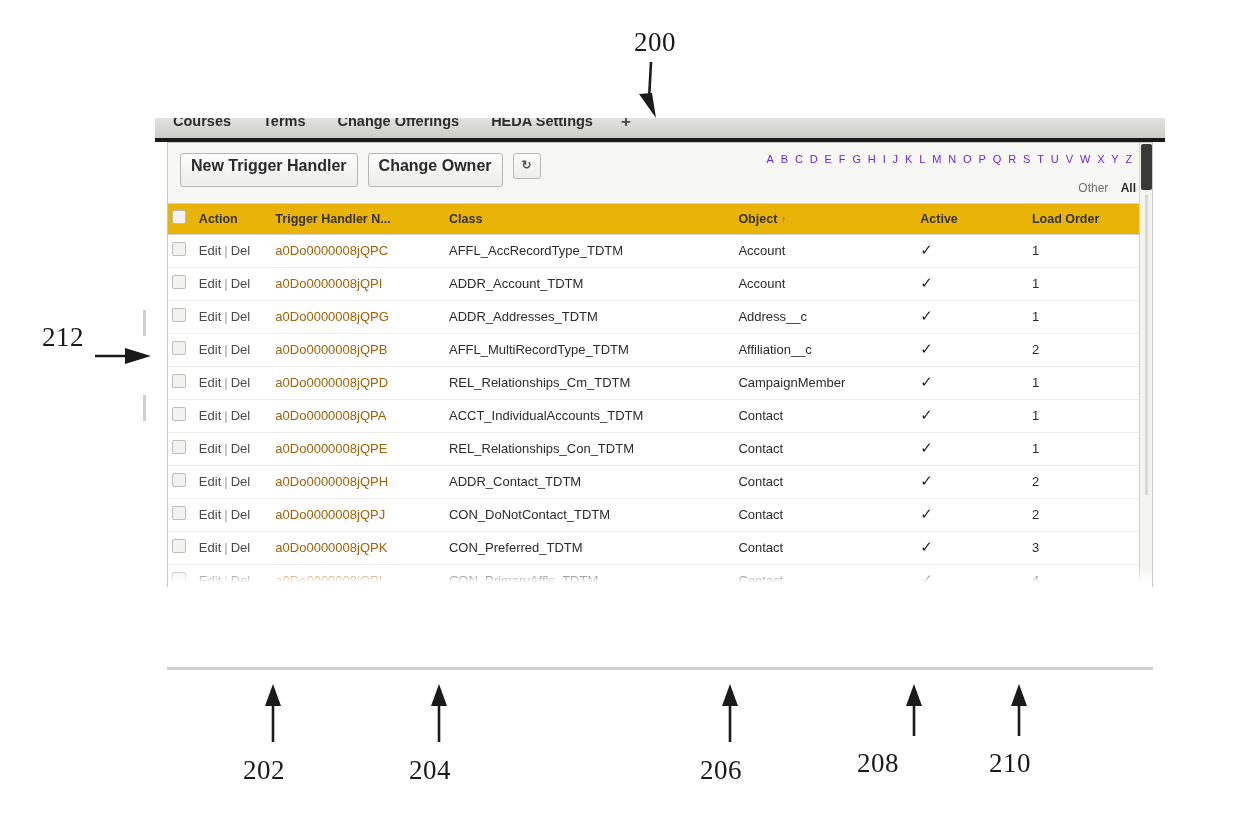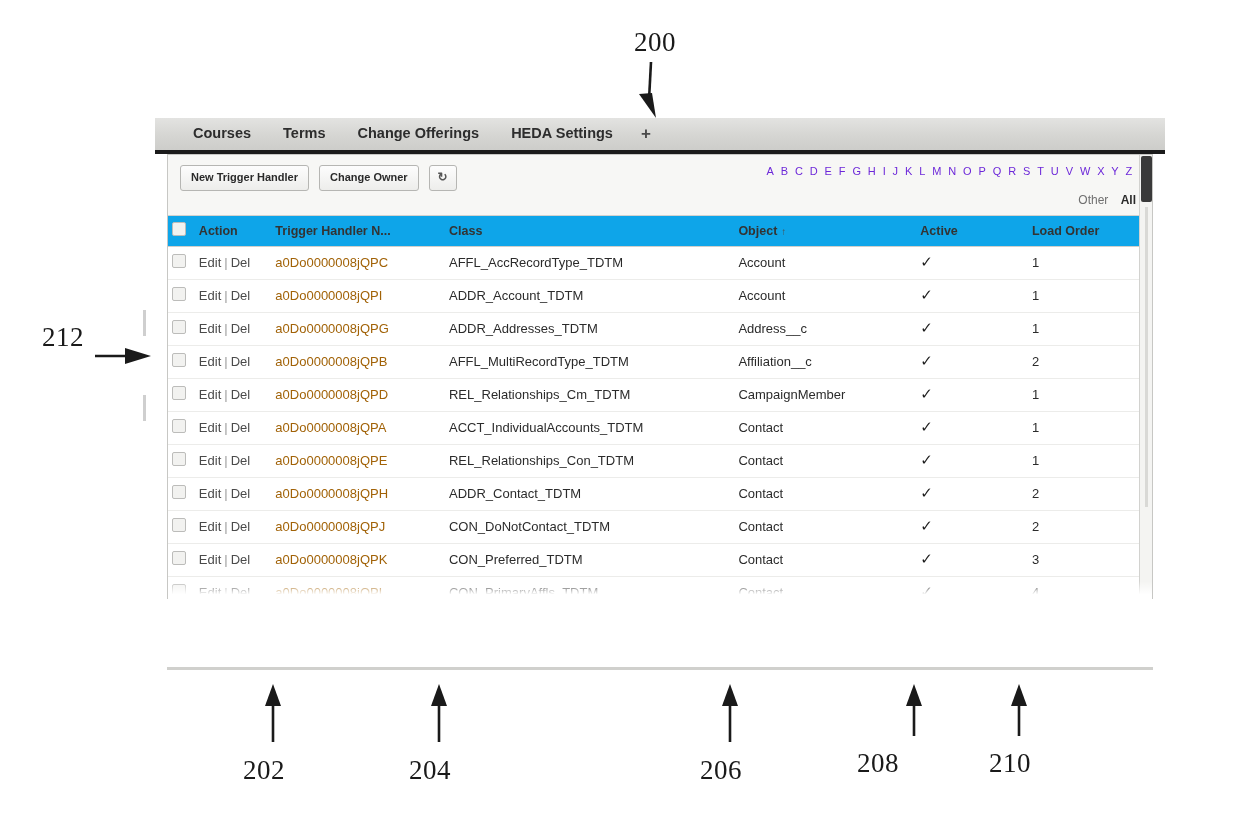--- a/index.html
+++ b/index.html
@@ -34,25 +34,25 @@
     top: 118px;
     width: 1010px;
     height: 558px;
     background: #ffffff;
     overflow: hidden;
   }
 
   
   .tabstrip {
     position: relative;
-    height: 36px;
+    height: 24px;
     background: linear-gradient(to bottom, #e3e3e1 0%, #d6d6d3 52%, #cdcdca 100%);
     border-bottom: 4px solid #1b1b1b;
     box-sizing: border-box;
-    padding-left: 22px;
+    padding-left: 2px;
     display: flex;
     align-items: flex-end;
   }
   .tab {
     font-size: 14.5px;
     font-weight: bold;
     color: #2d2d2d;
     padding: 7px 14px 9px 14px;
     margin: 0 2px;
     white-space: nowrap;
@@ -180,27 +180,27 @@
   
   .actionrow {
     display: flex;
     align-items: flex-start;
     padding: 10px 10px 8px 12px;
     background: #f7f7f5;
     min-height: 52px;
     box-sizing: border-box;
   }
   .btn {
-    font-size: 11px;
+    font-size: 16px;
     font-weight: bold;
     color: #2a2a2a;
     background: linear-gradient(to bottom, #fdfdfd, #ededeb);
     border: 1px solid #b6b6b3;
     border-radius: 3px;
-    padding: 5px 10px 6px 10px;
+    padding: 5px 10px 14px 10px;
     margin-right: 10px;
     white-space: nowrap;
     cursor: pointer;
     line-height: 13px;
   }
   .btn-refresh {
     width: 26px;
     padding: 5px 0 6px 0;
     text-align: center;
     font-size: 12px;
@@ -233,21 +233,21 @@
 
   
   table.datatable {
     width: 100%;
     border-collapse: collapse;
     table-layout: fixed;
     font-size: 13px;
     color: #2b2b2b;
   }
   table.datatable th {
-    background: #0ea5e9;
+    background: #eab308;
     border-top: 1px solid #d2d2cf;
     border-bottom: 1px solid #cfcfcb;
     text-align: left;
     font-size: 12.5px;
     font-weight: bold;
     color: #333333;
     padding: 6px 4px 7px 4px;
     white-space: nowrap;
   }
   table.datatable td {

